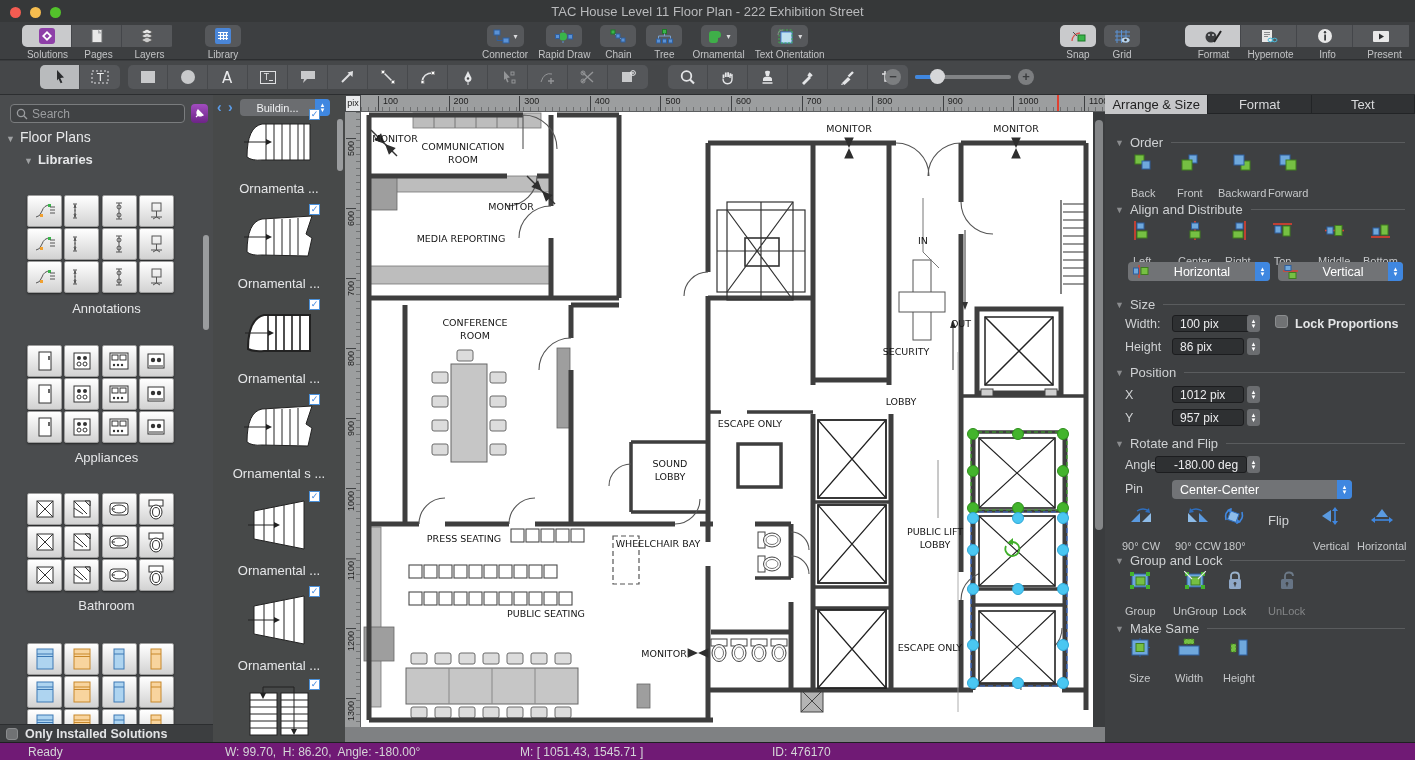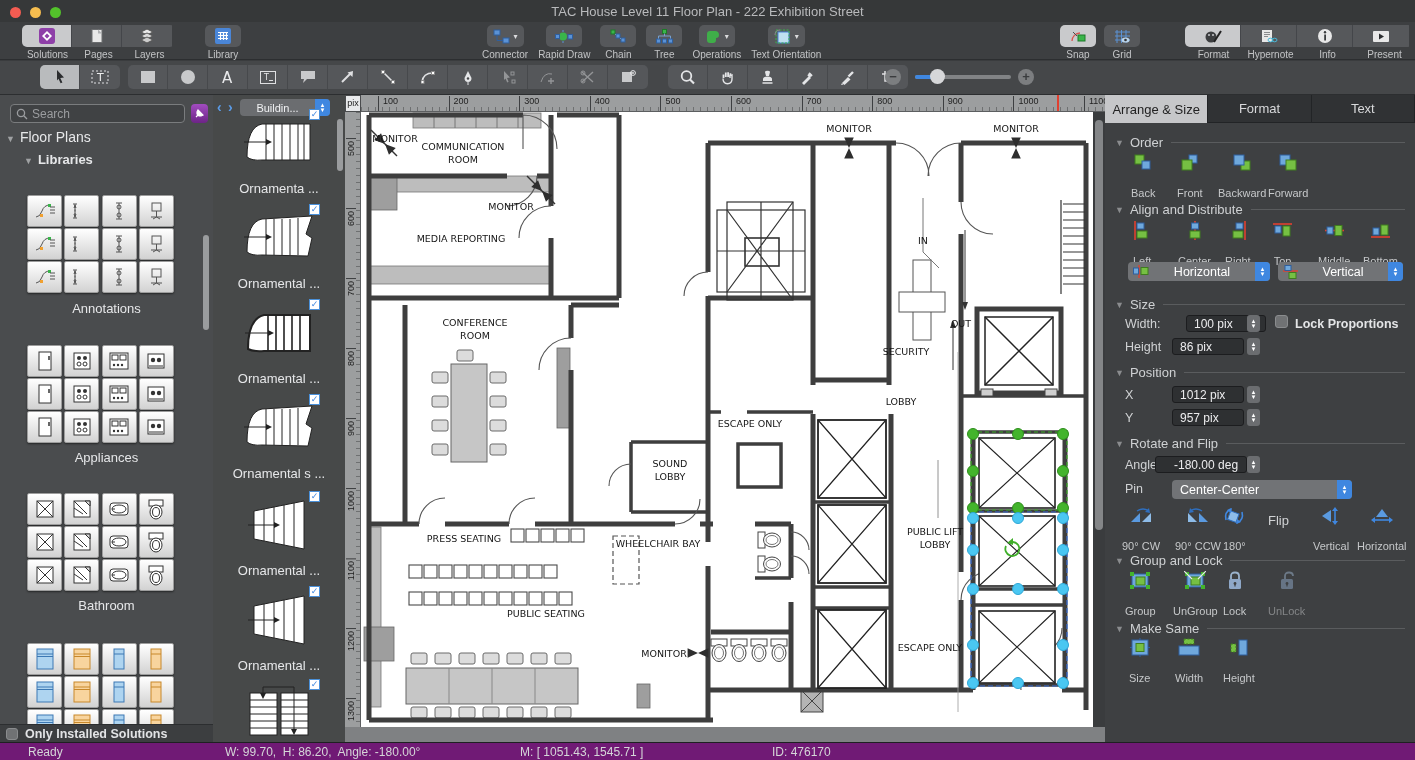--- a/index.html
+++ b/index.html
@@ -98,21 +98,21 @@
   #zoom-dd { position:absolute; left:1px; top:1px; width:95px; height:13px; background:#4a4c4e; display:flex; align-items:center;}
   #zoom-dd .t { flex:1; color:#e4e5e7; font-size:10.5px; padding-left:5px; }
   #zoom-dd .st { color:#bfc0c2; font-size:6px; line-height:5px; padding-right:4px; display:flex; flex-direction:column;}
   #h-track { position:absolute; left:115px; top:4px; width:590px; height:7px; border-radius:4px; background:#2b2d2f; }
   #h-thumb { position:absolute; left:13px; top:0px; width:312px; height:7px; border-radius:4px; background:#8d8f91; }
   .cb-btn { position:absolute; top:1px; width:14px; height:13px; background:#3f5a78; border:1px solid #5b9ce8;
     display:flex; align-items:center; justify-content:center; }
 
   
   #inspector { position:absolute; left:1105px; top:95px; width:310px; height:647px; background:#3e4042; overflow:hidden;}
-  #insp-tabs { display:flex; height:28px; }
+  #insp-tabs { display:flex; height:19px; }
   .itab { flex:1; display:flex; align-items:center; justify-content:center; font-size:13px;
     background:#303234; color:#d8d9db; border-right:1px solid #222426; border-bottom:1px solid #222426;}
   .itab.sel { background:#c6c7c9; color:#222; border-bottom:none; }
   .sect-h { position:absolute; left:10px; right:10px; display:flex; align-items:center; color:#cfd1d3; font-size:13px;}
   .sect-h .tri { font-size:9px; color:#8a8c8e; margin-right:6px; }
   .sect-h .ln { flex:1; height:1px; background:#5a5c5e; margin-left:8px; }
   .itool { position:absolute; display:flex; flex-direction:column; align-items:center; }
   .itool .lb { font-size:11px; color:#c6c8ca; margin-top:15px; white-space:nowrap; }
   .itool.dim { opacity:.5; }
   .idd { position:absolute; height:19px; background:#717376; border-radius:4px; display:flex; align-items:center; }
@@ -235,21 +235,21 @@
           </div>
         <div class="lbl">Tree</div>
       </div>
       <div class="tbtn" style="margin-left:8px">
         <div class="btn">
             <svg width="16" height="15">
               <path d="M2 5 Q2 2 5 2 L10 2 Q14 2 14 6 Q14 9 11 9 L11 11 Q11 14 8 14 L5 14 Q2 14 2 11 Z" fill="#3fae49"></path>
             </svg>
             <span class="chev">▾</span>
           </div>
-        <div class="lbl">Operations</div>
+        <div class="lbl">Ornamental</div>
       </div>
       <div class="tbtn" style="margin-left:8px">
         <div class="btn">
             <svg width="17" height="15">
               <rect x="4" y="3" width="11" height="11" fill="#bfe0f0" stroke="#4a86d8"></rect>
               <rect x="2" y="1" width="13" height="13" fill="none" stroke="#39b54a" stroke-dasharray="2 1.5"></rect>
               <path d="M1 6 Q1 1 6 1" stroke="#8a8c8e" fill="none"></path>
             </svg>
             <span class="chev">▾</span>
           </div>
@@ -1324,21 +1324,21 @@
           <span>▼</span>
         </span>
     </div>
 
     <div class="sect-h" style="top:202px">
         <span class="tri">▼</span>
         <span>Size</span>
         <span class="ln"></span>
       </div>
     <div class="ilbl" style="left:20px;top:222px">Width:</div>
-    <div class="ifield" style="left:81px;top:220px;width:80px">100 pix</div>
+    <div class="ifield" style="left:67px;top:220px;width:80px">100 pix</div>
     <div class="istep" style="left:142px;top:220px">
         <span>▲</span>
         <span>▼</span>
       </div>
     <div class="icb" style="left:170px;top:220px"></div>
     <div class="ilbl" style="left:190px;top:222px;font-weight:bold;color:#e4e5e7">Lock Proportions</div>
     <div class="ilbl" style="left:20px;top:245px">Height</div>
     <div class="ifield" style="left:67px;top:243px;width:72px">86 pix</div>
     <div class="istep" style="left:142px;top:243px">
         <span>▲</span>

